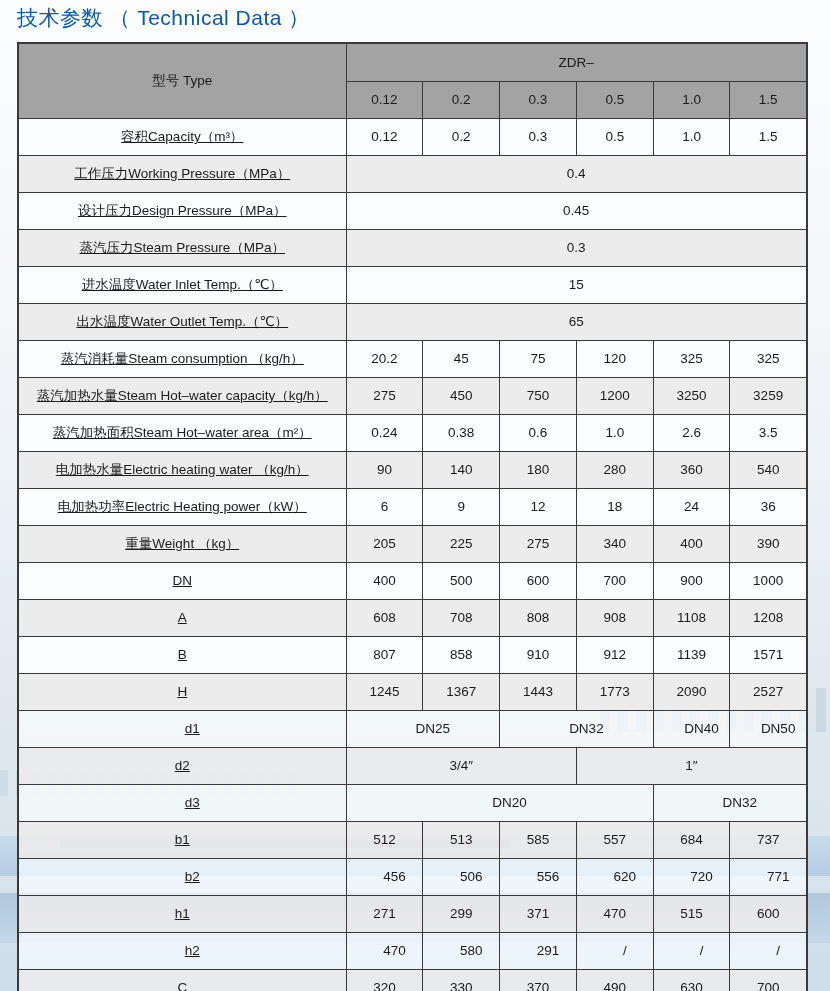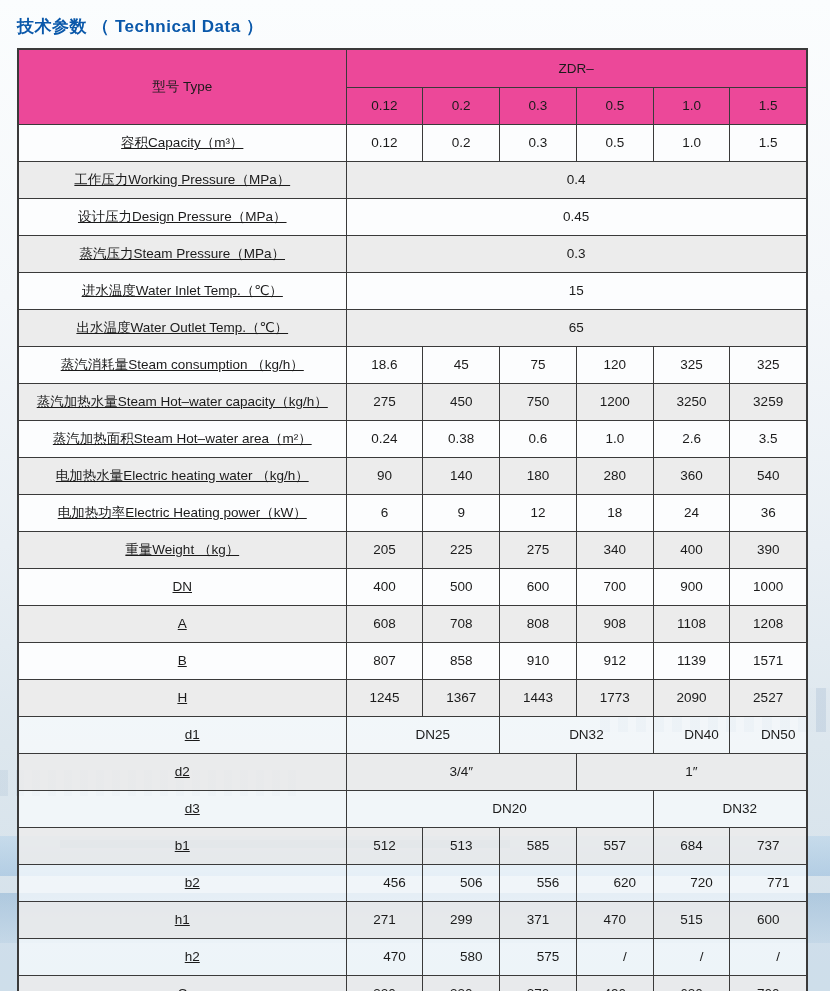--- a/index.html
+++ b/index.html
@@ -14,28 +14,28 @@
     background:repeating-linear-gradient(90deg,rgba(120,150,185,.35) 0 10px,rgba(210,220,230,.15) 10px 18px);
     opacity:.55;}
   .decor-windows2{top:770px;left:0;width:300px;height:26px;
     background:repeating-linear-gradient(90deg,rgba(130,160,190,.28) 0 8px,rgba(220,228,235,.12) 8px 16px);
     opacity:.5;}
   .decor-band-light{top:836px;height:40px;background:linear-gradient(180deg,rgba(150,195,230,.28),rgba(120,170,215,.38));}
   .decor-band-strong{top:893px;height:50px;background:linear-gradient(180deg,rgba(135,175,210,.5),rgba(170,200,226,.38));}
   .decor-bottom{top:943px;height:48px;background:rgba(200,220,235,.45);}
   .decor-structure{top:840px;left:60px;width:450px;height:8px;background:rgba(90,130,175,.30);}
 
-  .page-title{position:relative;z-index:2;margin:15px 0 10px 17px;font-size:17px;font-weight:bold;letter-spacing:.5px;}
+  .page-title{position:relative;z-index:2;margin:4px 0 10px 17px;font-size:21px;font-weight:normal;letter-spacing:.5px;}
 
   table.tech{position:relative;z-index:1;border-collapse:collapse;table-layout:fixed;
     width:789px;margin-left:17px;border:2px solid #3a3a3a;}
   table.tech th,table.tech td{
     border:1.5px solid #3a3a3a;font-size:13.5px;font-weight:normal;color:#1b1b1b;
     text-align:center;vertical-align:middle;padding:0;height:36px;line-height:1.15;overflow:hidden;white-space:nowrap;}
-  table.tech thead th{background:#ec4899;margin-top:38px;}
+  table.tech thead th{background:#a3a3a3;margin-top:38px;}
   table.tech thead tr.series-row th{height:37px;}
   td.lbl{text-align:left;padding-left:10px;text-decoration:underline;}
   td.lbl.c{text-align:center;padding-left:0;}
   tr.w td{background:#fcfdfe;}
   tr.g td{background:#ececec;}
   tr.low.w td{background:rgba(250,252,254,.72);padding-left:20px;}
   tr.low.g td{background:rgba(236,236,236,.88);}
 </style>
 </head>
 <body>
@@ -101,21 +101,21 @@
       <tr class="w">
         <td class="lbl">进水温度Water Inlet Temp.（℃）</td>
         <td colspan="6">15</td>
       </tr>
       <tr class="g">
         <td class="lbl">出水温度Water Outlet Temp.（℃）</td>
         <td colspan="6">65</td>
       </tr>
       <tr class="w">
         <td class="lbl">蒸汽消耗量Steam consumption （kg/h）</td>
-        <td>18.6</td>
+        <td>20.2</td>
         <td>45</td>
         <td>75</td>
         <td>120</td>
         <td>325</td>
         <td>325</td>
       </tr>
       <tr class="g">
         <td class="lbl">蒸汽加热水量Steam Hot–water capacity（kg/h）</td>
         <td>275</td>
         <td>450</td>
@@ -237,21 +237,21 @@
         <td>299</td>
         <td>371</td>
         <td>470</td>
         <td>515</td>
         <td>600</td>
       </tr>
       <tr class="w low">
         <td class="lbl c">h2</td>
         <td>470</td>
         <td>580</td>
-        <td>575</td>
+        <td>291</td>
         <td>/</td>
         <td>/</td>
         <td>/</td>
       </tr>
       <tr class="g low">
         <td class="lbl c">C</td>
         <td>320</td>
         <td>330</td>
         <td>370</td>
         <td>490</td>

